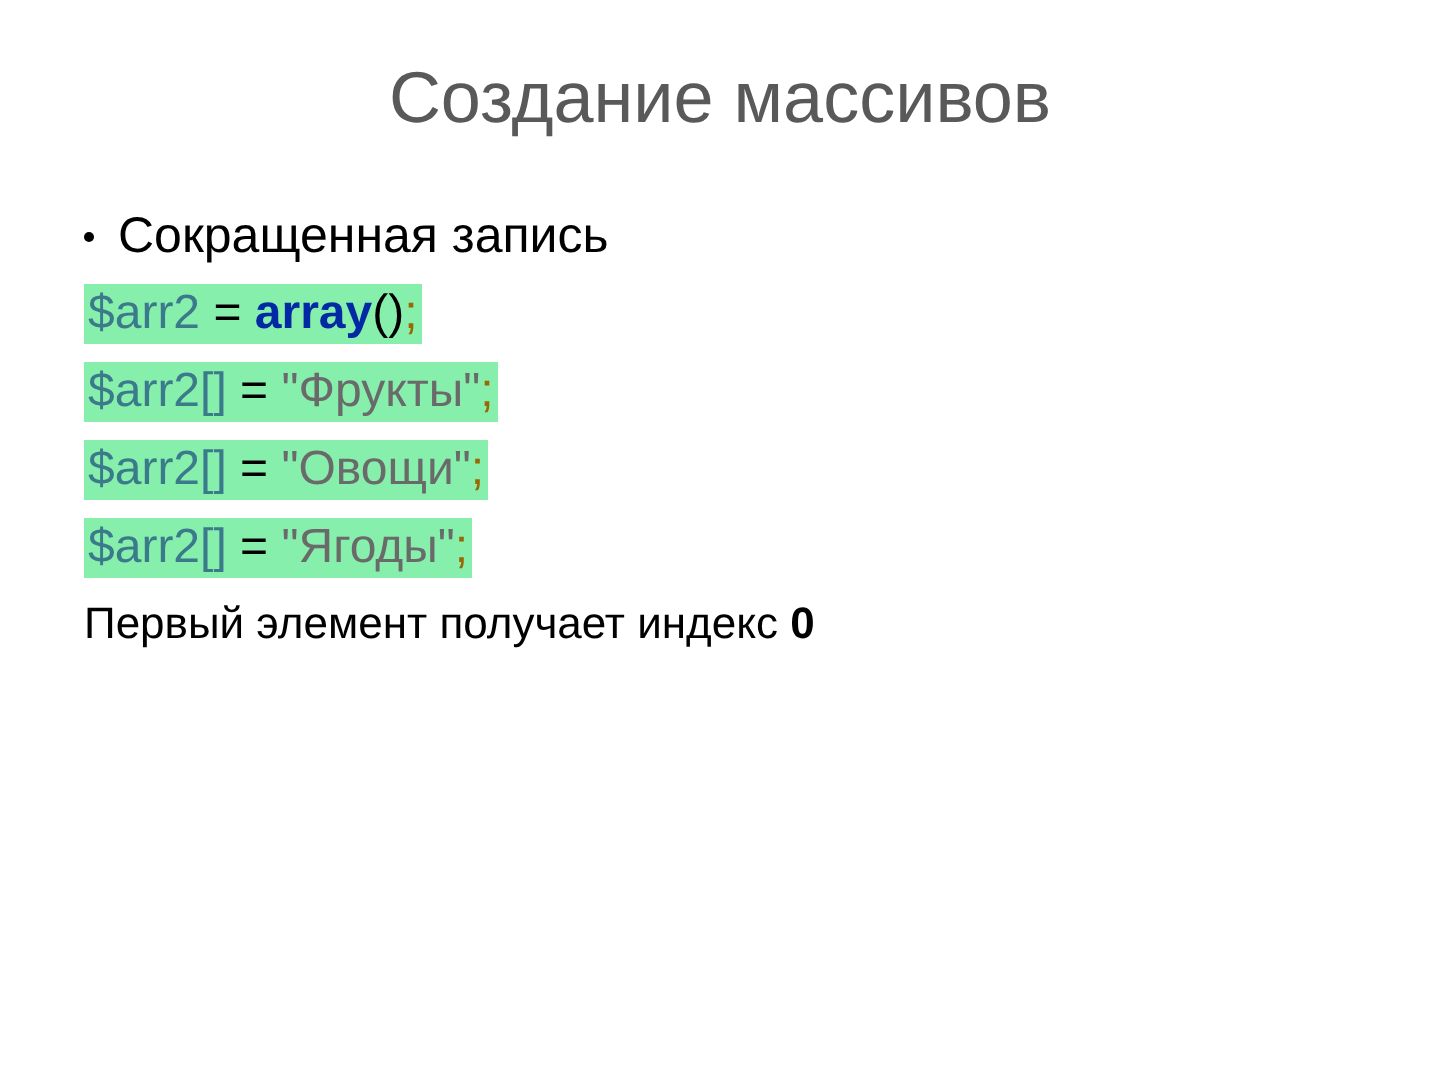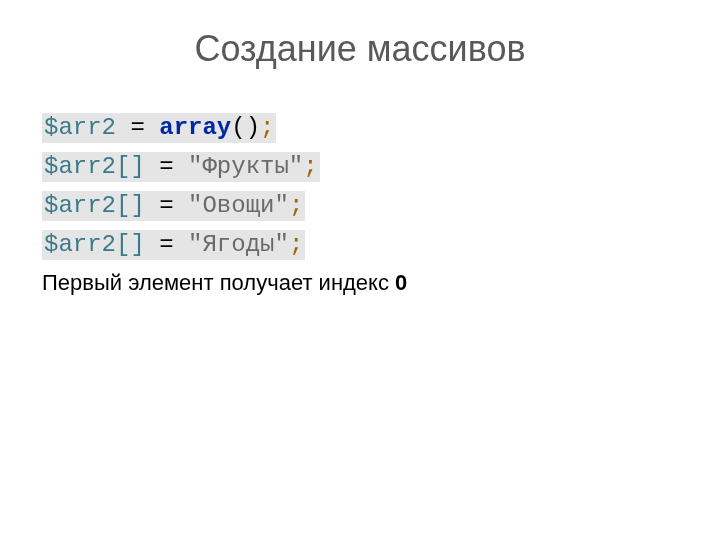--- a/index.html
+++ b/index.html
@@ -48,22 +48,22 @@
   }
   .code-block {
     padding-left: 0px;
   }
   .code-line-wrap {
     margin-top: 9px;
     margin-bottom: 9px;
   }
   .code-line {
     display: inline-block;
-    background: #e5e5e5;
-    font-family: Liberation Mono, monospace;
+    background: #86efac;
+    font-family: Liberation Sans, sans-serif;
     font-size: 24px;
     padding: 0 2px;
     line-height: 1.25;
     white-space: pre;
   }
   .tk-var   { color: #3b7a8a; }        
   .tk-brack { color: #3b7a8a; }        
   .tk-op    { color: #000000; }        
   .tk-kw    { color: #0029a3; font-weight: bold; } 
   .tk-paren { color: #000000; }        
@@ -80,20 +80,24 @@
 </style>
 </head>
 <body>
 
 <div class="slide">
 
   <div class="title">Создание массивов</div>
 
   <div class="content">
 
+    <div class="bullet-row">
+      <span class="bullet-dot"></span>
+      <span class="bullet-text">Сокращенная запись</span>
+    </div>
 
     <div class="code-block">
 
       <div class="code-line-wrap">
         <span class="code-line"><span class="tk-var">$arr2</span><span> </span><span class="tk-op">=</span><span> </span><span class="tk-kw">array</span><span class="tk-paren">()</span><span class="tk-punc">;</span></span>
       </div>
 
       <div class="code-line-wrap">
         <span class="code-line"><span class="tk-var">$arr2</span><span class="tk-brack">[]</span><span> </span><span class="tk-op">=</span><span> </span><span class="tk-str">"Фрукты"</span><span class="tk-punc">;</span></span>
       </div>

